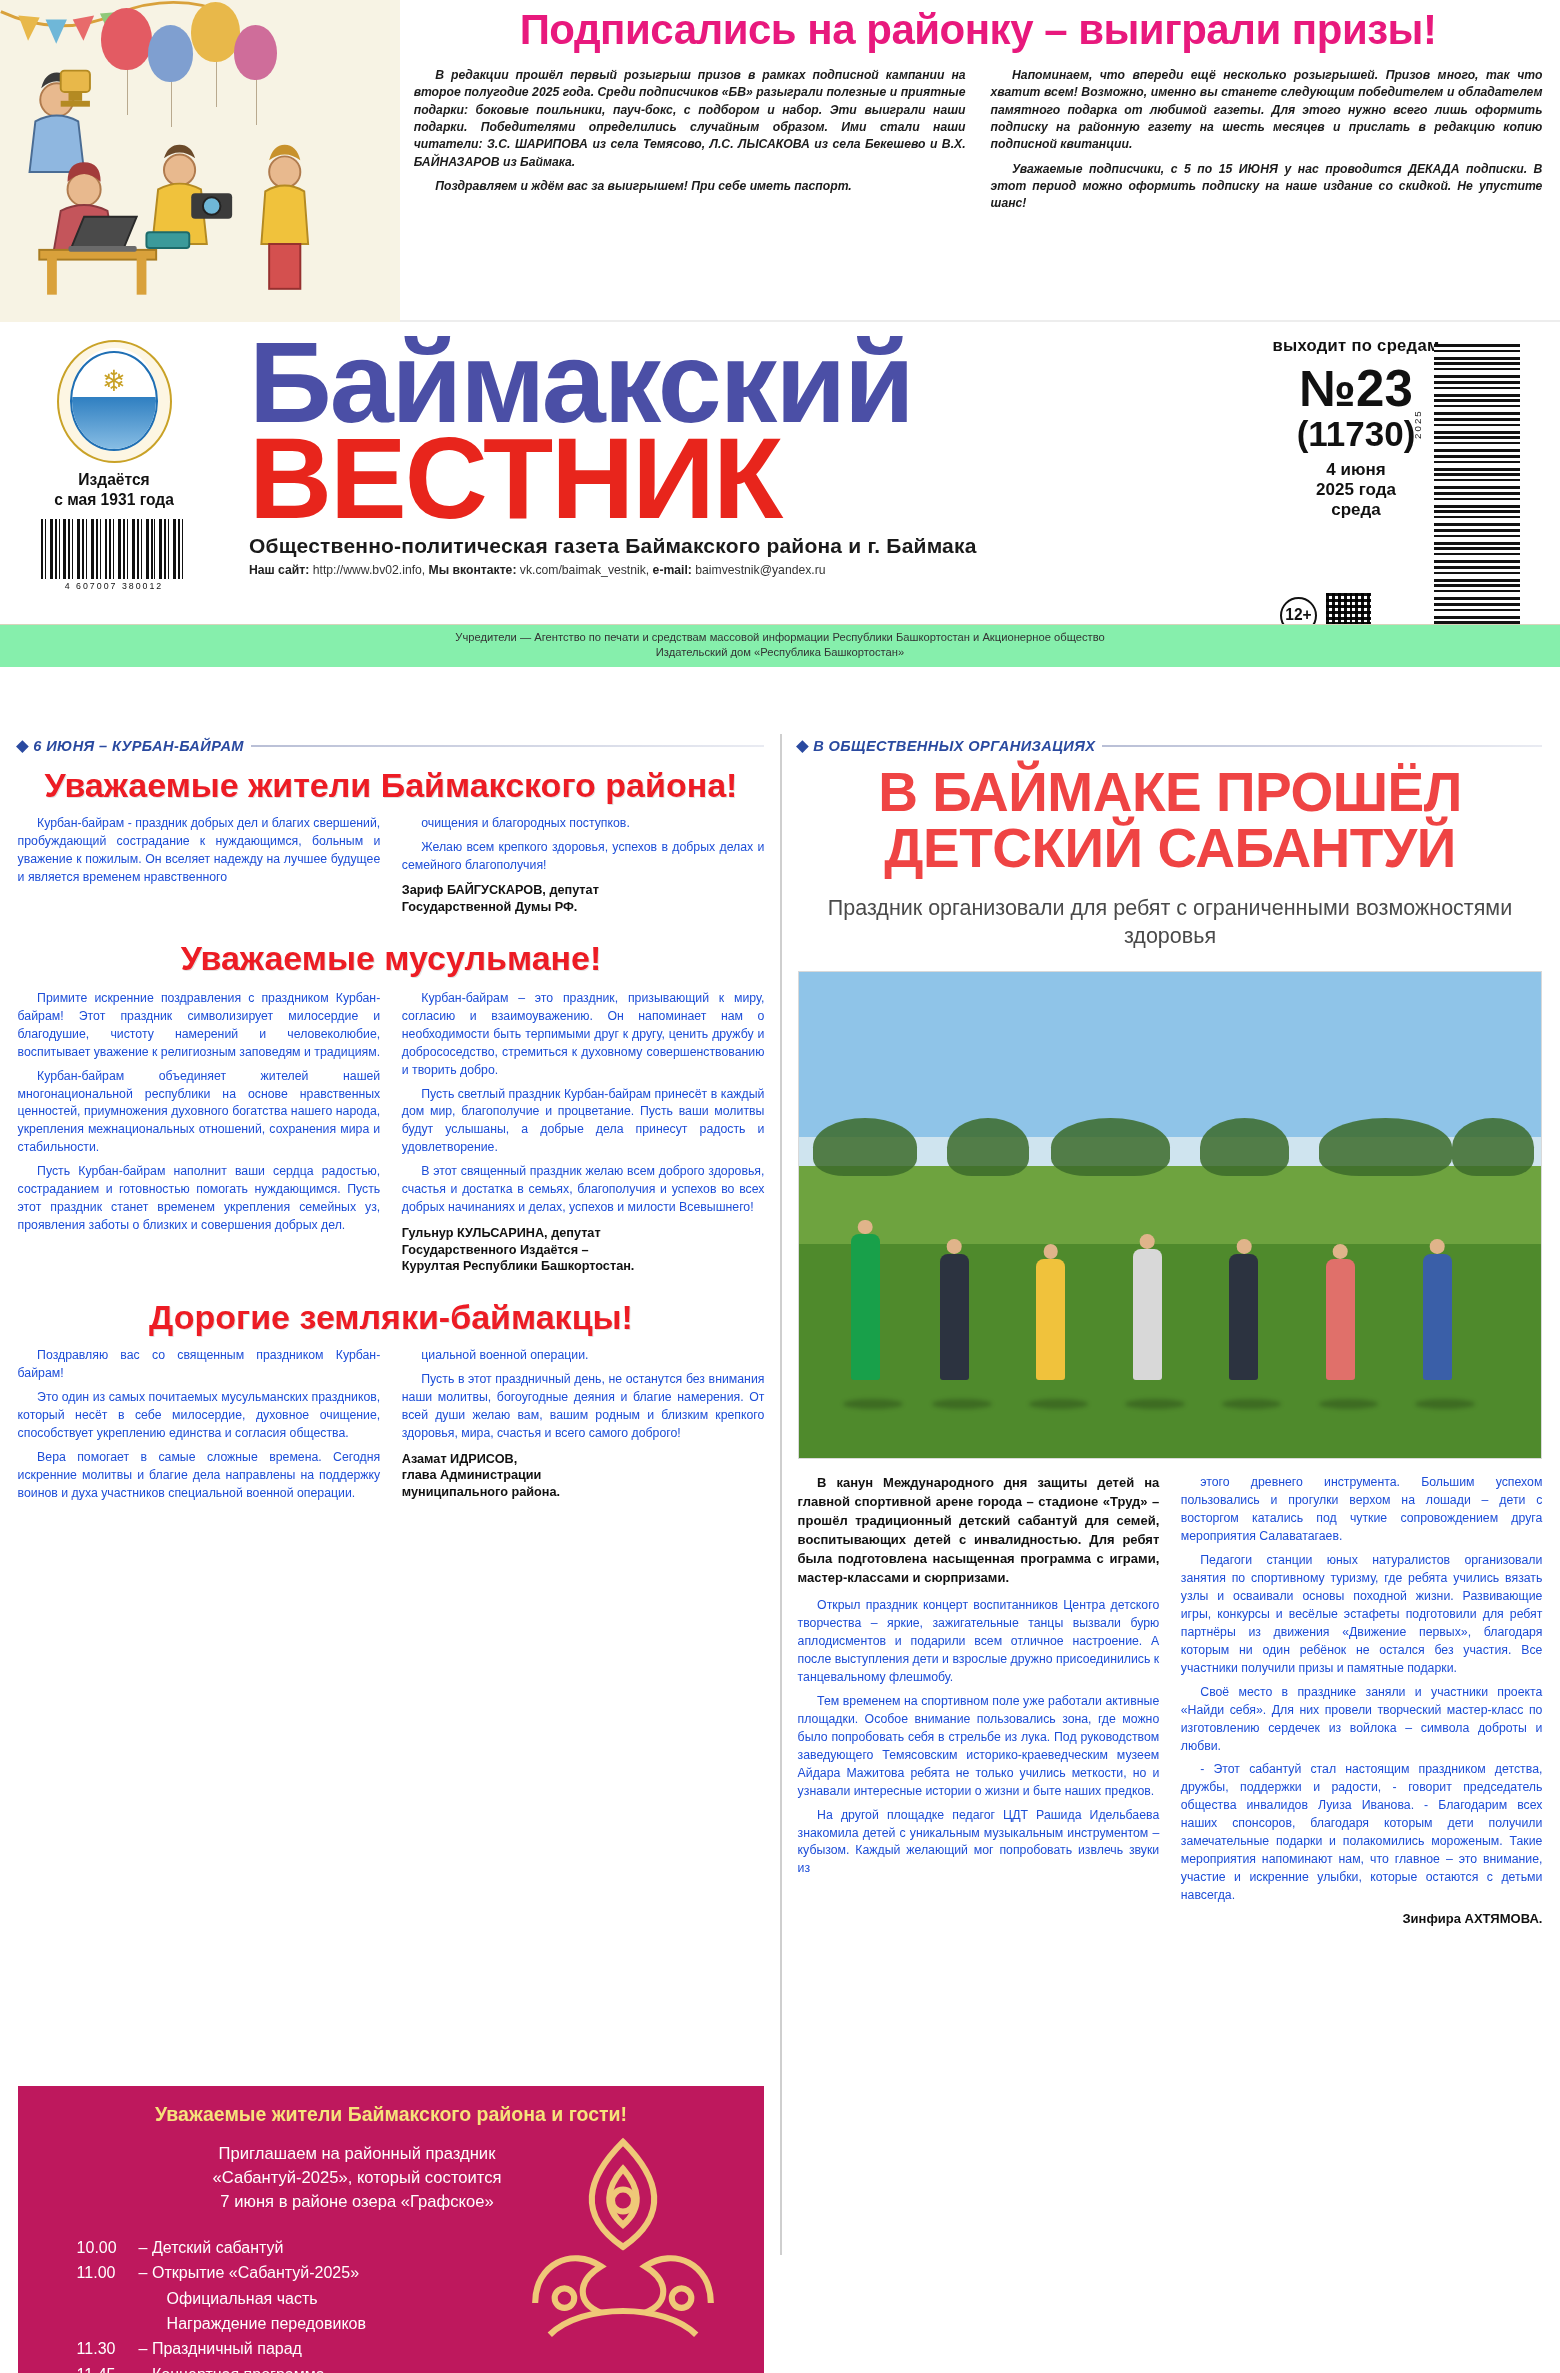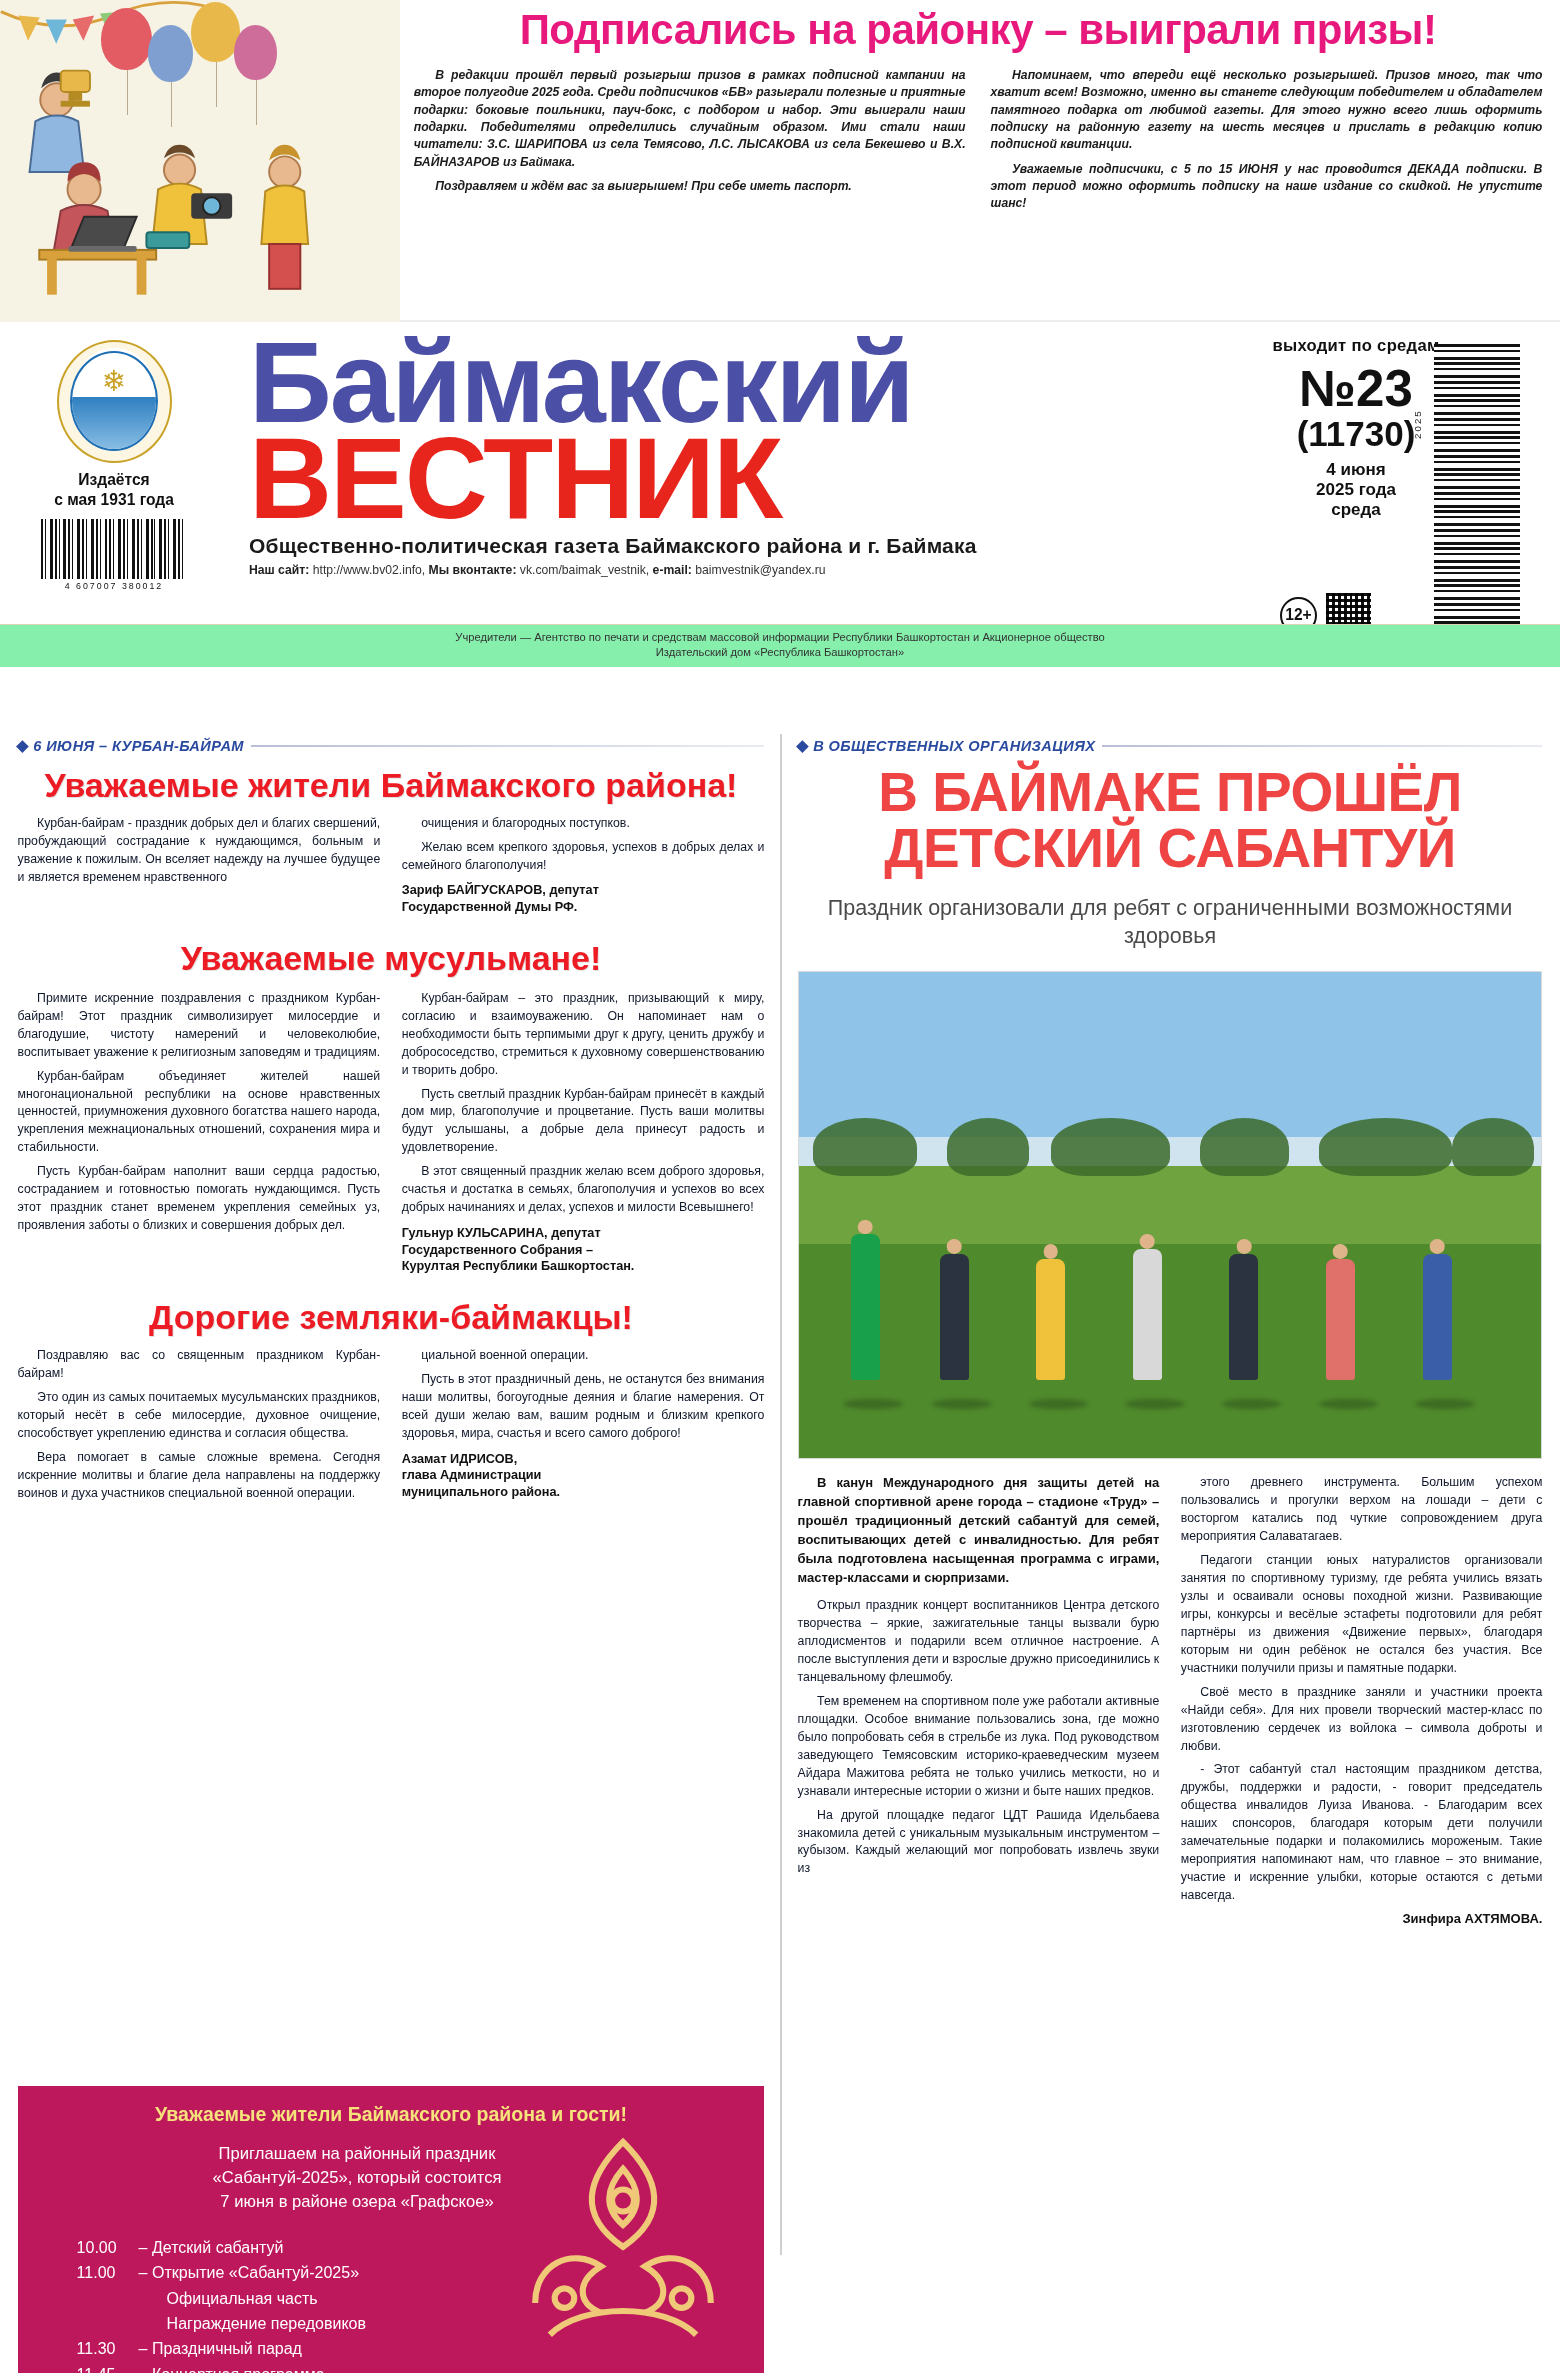--- a/index.html
+++ b/index.html
@@ -92,21 +92,21 @@
   .hl1{font-size:34px;margin:13.7px 0 11.7px;}
   .hl2{font-size:34px;margin:25px 0 13.7px;}
   .hl3{font-size:34px;margin:25px 0 11.7px;}
 
   .big-hl{color:#ef4444;font-weight:bold;text-align:center;font-size:55px;line-height:1.02;
           margin:9.8px 0 0;letter-spacing:-0.5px;}
   .big-sub{text-align:center;font-size:21.5px;color:#4a4a4a;line-height:1.3;margin:19.5px 13.7px 0;}
 
   .two{display:flex;gap:21.5px;}
   .two .c{flex:1;}
-  .bt{font-size:12.3px;line-height:1.46;color:#0f172a;text-align:justify;
+  .bt{font-size:12.3px;line-height:1.46;color:#1d4ed8;text-align:justify;
       font-stretch:condensed;}
   .bt p{margin:0 0 5.9px;text-indent:19.5px;}
   .sig{font-size:12.7px;font-weight:bold;color:#111;line-height:1.32;
        margin-top:7.8px;}
   .lead{font-size:13px;font-weight:bold;line-height:1.45;color:#111;text-align:justify;}
   .lead p{margin:0;text-indent:19.5px;}
 
   .photo{margin:19.5px 0 0;width:100%;height:488px;position:relative;overflow:hidden;
          border:1px solid #d9d9d9;box-sizing:border-box;
          background:linear-gradient(180deg,#8fc4e8 0 34%,#cfe4ef 34% 40%,#6ea33f 40% 56%,#4f8a2c 56% 100%);}
@@ -291,21 +291,21 @@
           <p>Пусть Курбан-байрам наполнит ваши сердца радостью, состраданием и готовностью помогать нуждающимся. Пусть этот праздник станет временем укрепления семейных уз, проявления заботы о близких и совершения добрых дел.</p>
         </div>
         <div class="c">
           <div class="bt">
             <p>Курбан-байрам – это праздник, призывающий к миру, согласию и взаимоуважению. Он напоминает нам о необходимости быть терпимыми друг к другу, ценить дружбу и добрососедство, стремиться к духовному совершенствованию и творить добро.</p>
             <p>Пусть светлый праздник Курбан-байрам принесёт в каждый дом мир, благополучие и процветание. Пусть ваши молитвы будут услышаны, а добрые дела принесут радость и удовлетворение.</p>
             <p>В этот священный праздник желаю всем доброго здоровья, счастья и достатка в семьях, благополучия и успехов во всех добрых начинаниях и делах, успехов и милости Всевышнего!</p>
           </div>
           <div class="sig">
             <div>Гульнур КУЛЬСАРИНА, депутат</div>
-            <div>Государственного Собрания –</div>
+            <div>Государственного Издаётся –</div>
             <div>Курултая Республики Башкортостан.</div>
           </div>
         </div>
       </div>
 
       <div class="hl-red hl3">Дорогие земляки-баймакцы!</div>
 
       <div class="two">
         <div class="c bt">
           <p>Поздравляю вас со священным праздником Курбан-байрам!</p>

